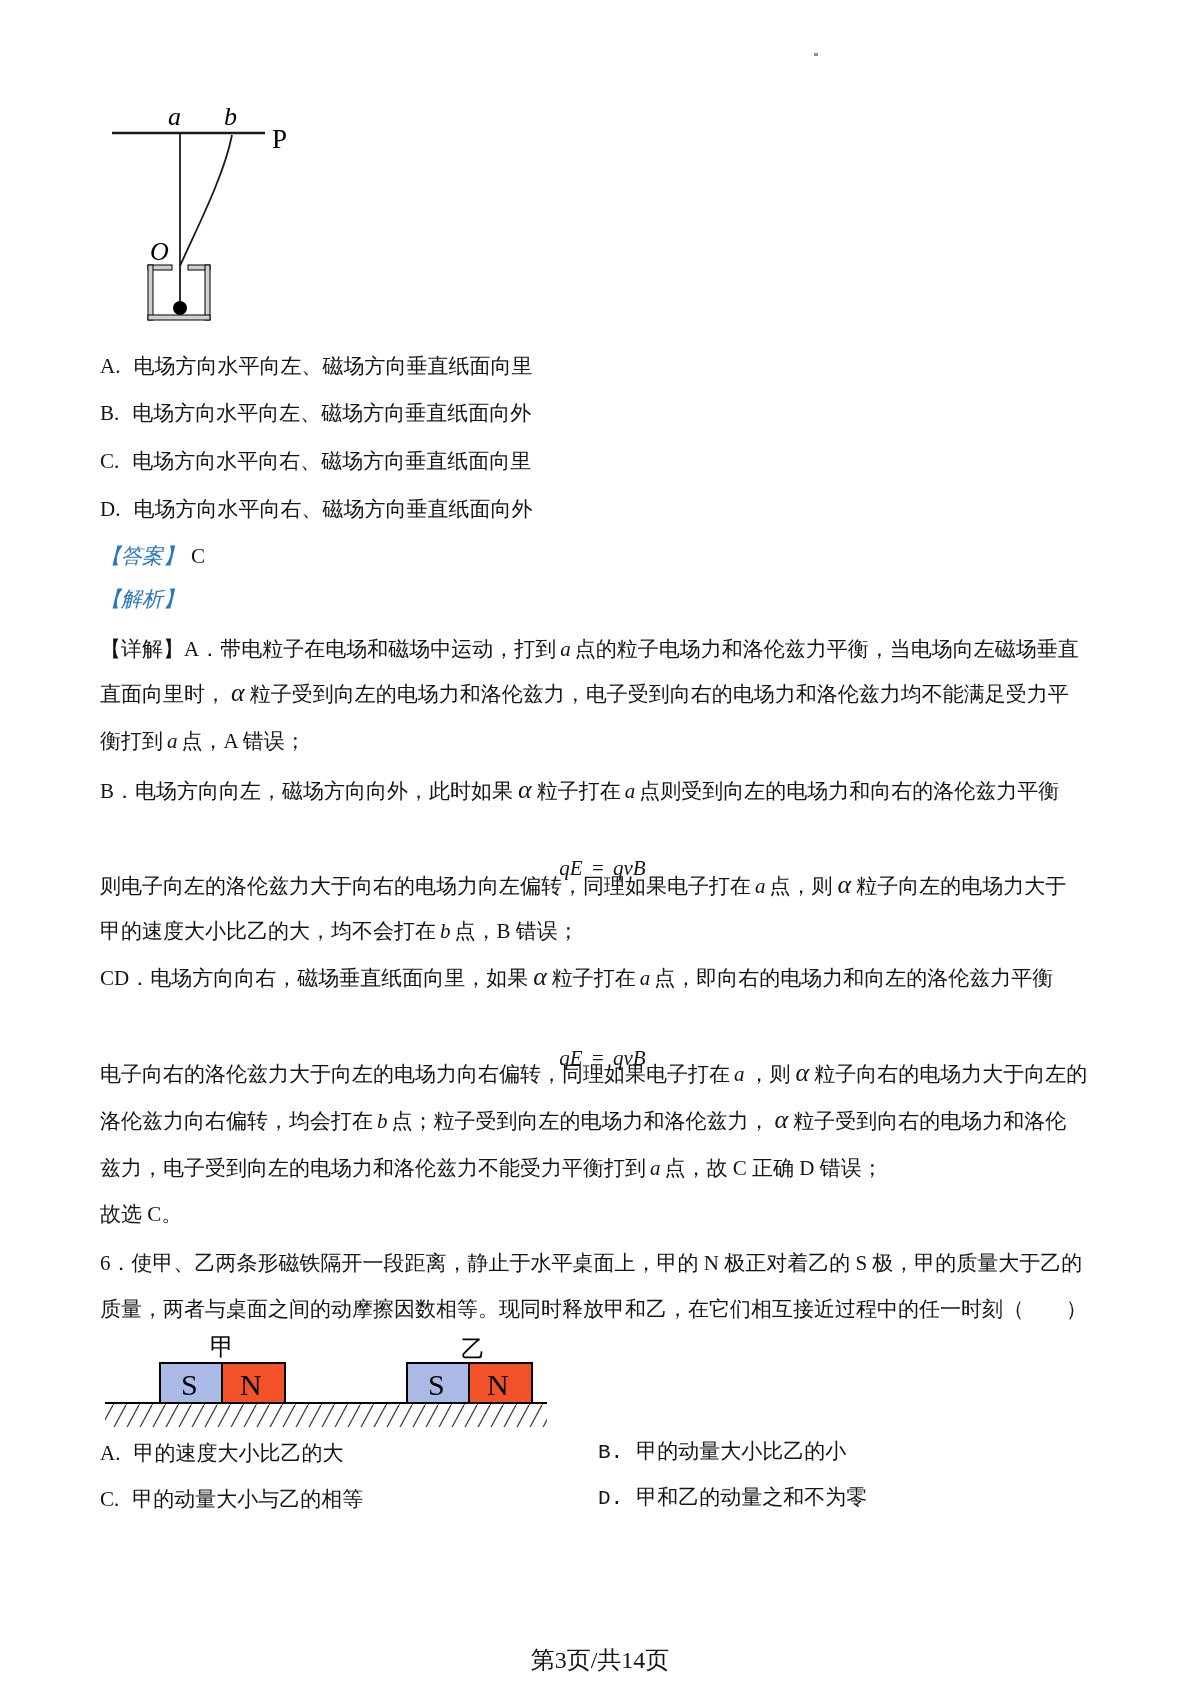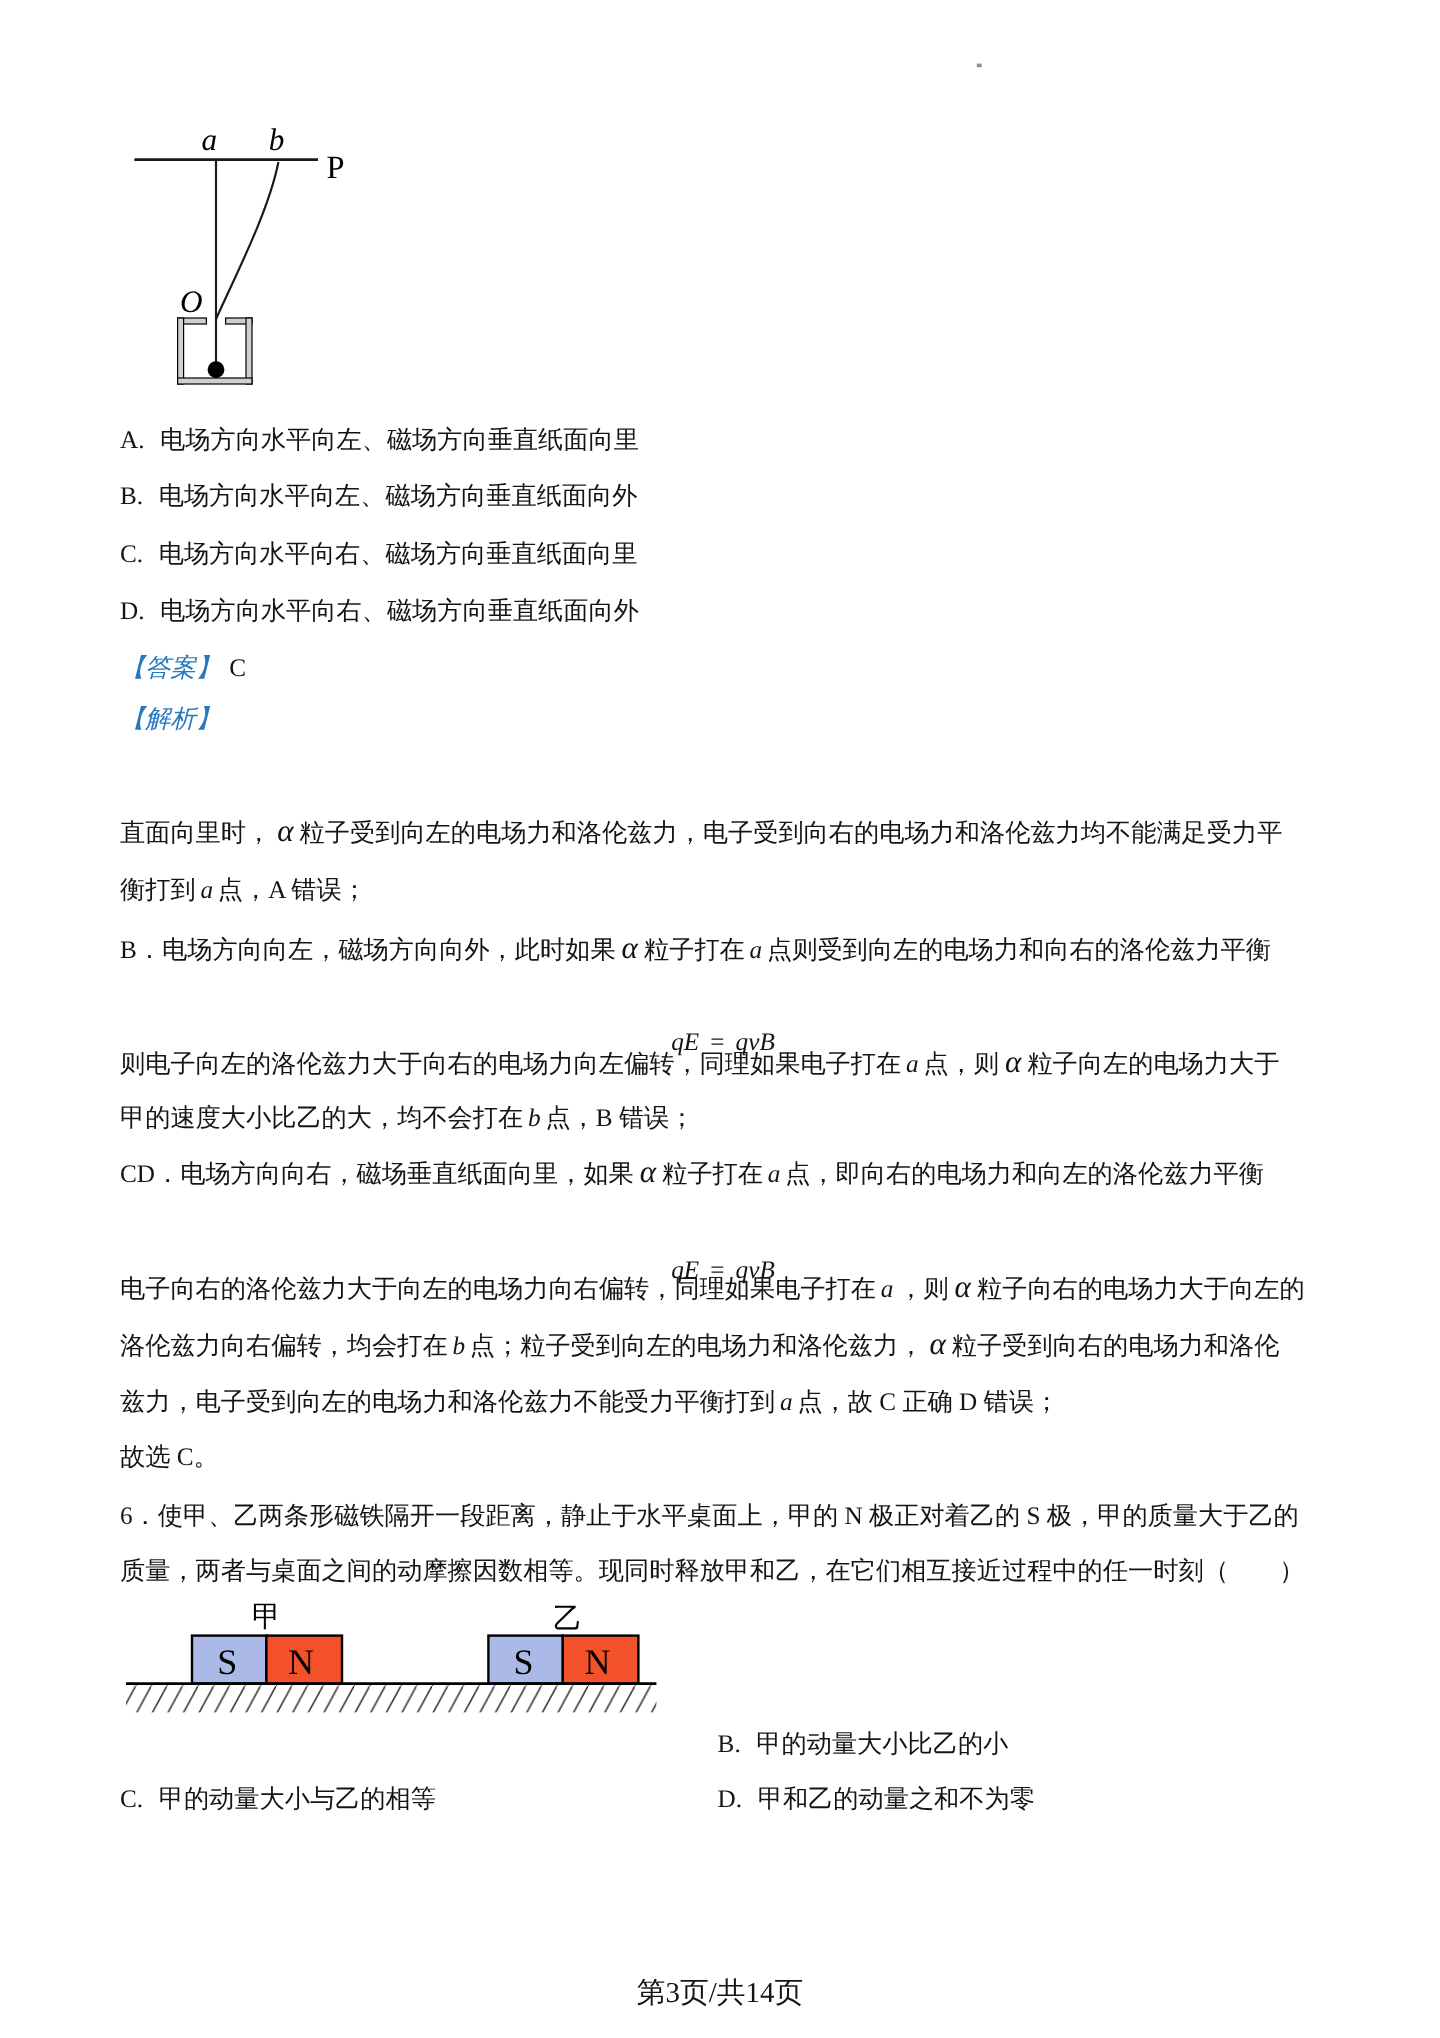--- a/index.html
+++ b/index.html
@@ -6,21 +6,21 @@
   .page{
     position:relative;width:1200px;height:1698px;background:#ffffff;
     font-family:"Liberation Serif","DejaVu Serif",serif;color:#141414;overflow:hidden;
   }
   .txt{
     position:absolute;left:100px;width:1005px;
     font-size:21px;line-height:30px;white-space:nowrap;
   }
   .eq{text-align:center;margin-top:30px;}
   .okey{margin-right:13px;}
-  .col2{left:598px;width:507px;}
+  .col2{left:598px;width:507px;font-family:Liberation Mono, monospace;}
   .var{font-style:italic;margin:0 4px;}
   .alpha{font-style:italic;font-size:26px;margin:0 5px;line-height:1;}
   .blue{color:#2878BE;font-style:italic;}
   .ansv{margin-left:7px;}
   .footer{
     position:absolute;left:0;top:1644px;width:1200px;text-align:center;
     font-size:24px;color:#141414;
   }
   .artifact{position:absolute;left:814px;top:53px;width:4px;height:3px;background:#8f8f88;}
   svg{position:absolute;}
@@ -68,20 +68,21 @@
     <span class="okey">D.</span><span>电场方向水平向右、磁场方向垂直纸面向外</span>
   </div>
 
   <div class="txt" style="top:541px">
     <span class="blue">【答案】</span><span class="ansv">C</span>
   </div>
   <div class="txt" style="top:584px">
     <span class="blue">【解析】</span>
   </div>
 
+  <div class="txt" style="top:634px"><span>【详解】A．带电粒子在电场和磁场中运动，打到</span><span class="var">a</span><span>点的粒子电场力和洛伦兹力平衡，当电场向左磁场垂直</span></div>
   <div class="txt" style="top:679px"><span>直面向里时，</span><span class="alpha">α</span><span>粒子受到向左的电场力和洛伦兹力，电子受到向右的电场力和洛伦兹力均不能满足受力平</span></div>
   <div class="txt" style="top:726px"><span>衡打到</span><span class="var">a</span><span>点，A 错误；</span></div>
   <div class="txt" style="top:776px"><span>B．电场方向向左，磁场方向向外，此时如果</span><span class="alpha">α</span><span>粒子打在</span><span class="var">a</span><span>点则受到向左的电场力和向右的洛伦兹力平衡</span></div>
   <div class="txt eq" style="top:823px"><span class="var">qE</span><span> = </span><span class="var">qvB</span></div>
   <div class="txt" style="top:871px"><span>则电子向左的洛伦兹力大于向右的电场力向左偏转，同理如果电子打在</span><span class="var">a</span><span>点，则</span><span class="alpha">α</span><span>粒子向左的电场力大于</span></div>
   <div class="txt" style="top:916px"><span>甲的速度大小比乙的大，均不会打在</span><span class="var">b</span><span>点，B 错误；</span></div>
   <div class="txt" style="top:963px"><span>CD．电场方向向右，磁场垂直纸面向里，如果</span><span class="alpha">α</span><span>粒子打在</span><span class="var">a</span><span>点，即向右的电场力和向左的洛伦兹力平衡</span></div>
   <div class="txt eq" style="top:1013px"><span class="var">qE</span><span> = </span><span class="var">qvB</span></div>
   <div class="txt" style="top:1059px"><span>电子向右的洛伦兹力大于向左的电场力向右偏转，同理如果电子打在</span><span class="var">a</span><span>，则</span><span class="alpha">α</span><span>粒子向右的电场力大于向左的</span></div>
   <div class="txt" style="top:1106px"><span>洛伦兹力向右偏转，均会打在</span><span class="var">b</span><span>点；粒子受到向左的电场力和洛伦兹力，</span><span class="alpha">α</span><span>粒子受到向右的电场力和洛伦</span></div>
@@ -107,20 +108,23 @@
 
     <rect x="307" y="30" width="62" height="40" stroke="#000" stroke-width="2" fill="#aab9e6"></rect>
     <rect x="369" y="30" width="63" height="40" stroke="#000" stroke-width="2" fill="#f2512a"></rect>
     <text class="pole" x="328" y="62">S</text>
     <text class="pole" x="387" y="62">N</text>
 
     <rect x="5" y="70" width="442" height="24" fill="url(#hatch)"></rect>
     <line x1="5" y1="70" x2="447" y2="70" stroke="#000" stroke-width="2.2"></line>
   </svg>
 
+  <div class="txt" style="top:1438px;width:480px">
+    <span class="okey">A.</span><span>甲的速度大小比乙的大</span>
+  </div>
   <div class="txt col2" style="top:1438px">
     <span class="okey">B.</span><span>甲的动量大小比乙的小</span>
   </div>
   <div class="txt" style="top:1484px;width:480px">
     <span class="okey">C.</span><span>甲的动量大小与乙的相等</span>
   </div>
   <div class="txt col2" style="top:1484px">
     <span class="okey">D.</span><span>甲和乙的动量之和不为零</span>
   </div>
 

